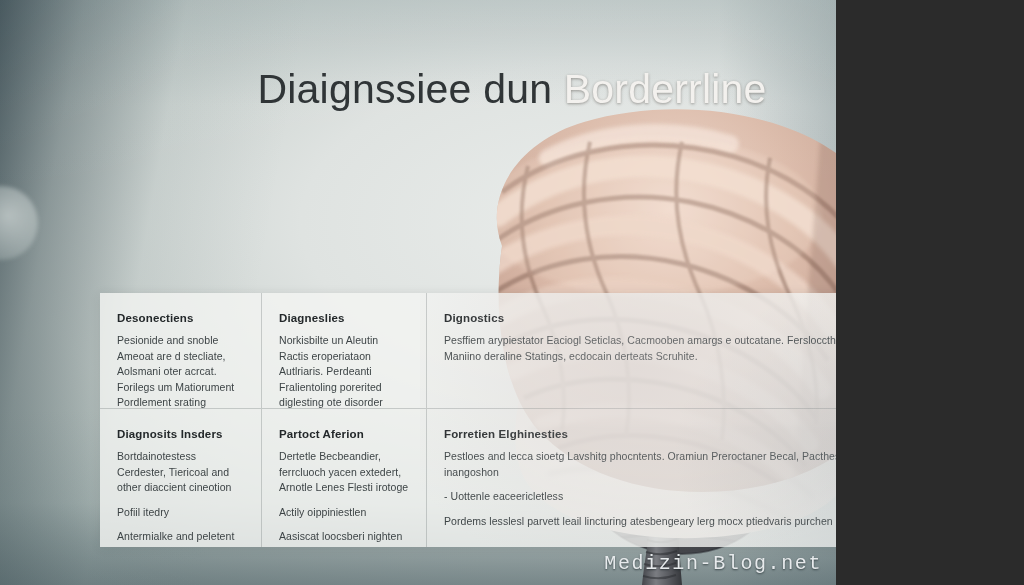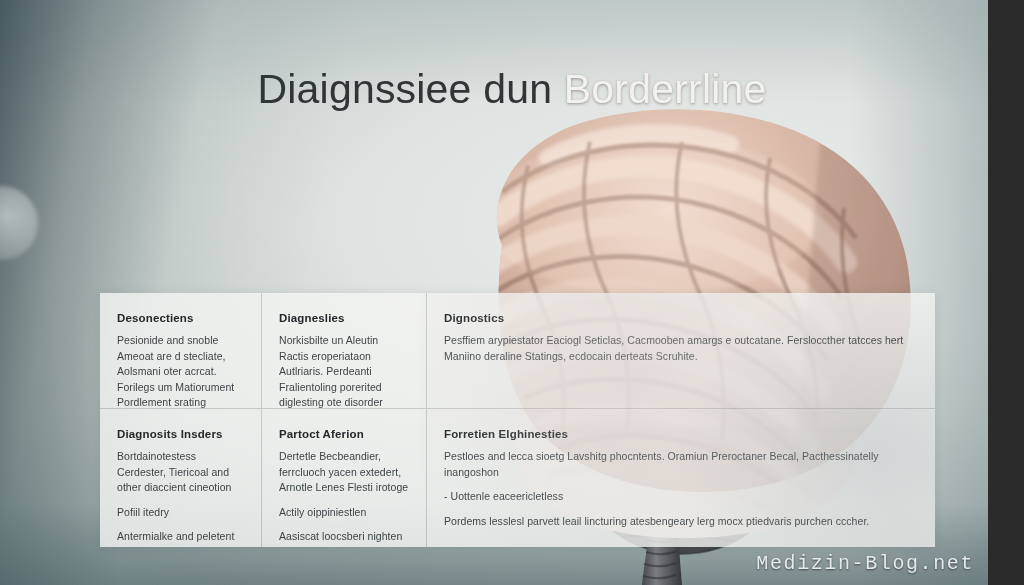--- a/index.html
+++ b/index.html
@@ -2,21 +2,21 @@
 <html><head>
 <meta charset="utf-8">
 <style>
   html, body {
     margin: 0;
     padding: 0;
     background: #2b2b2b;
   }
   #stage {
     position: relative;
-    width: 988px;
+    width: 836px;
     height: 585px;
     overflow: hidden;
     font-family: "Liberation Sans", sans-serif;
   }
 
   
   .bg-base {
     position: absolute;
     inset: 0;
     background:

